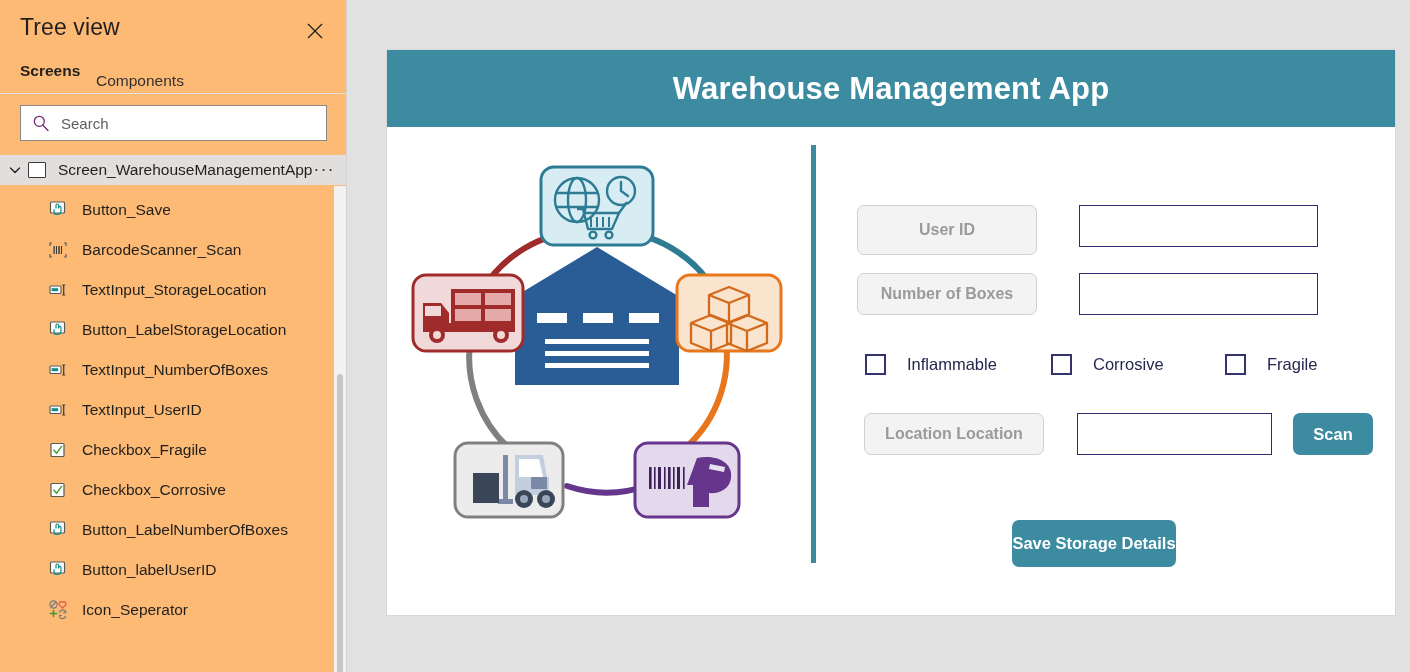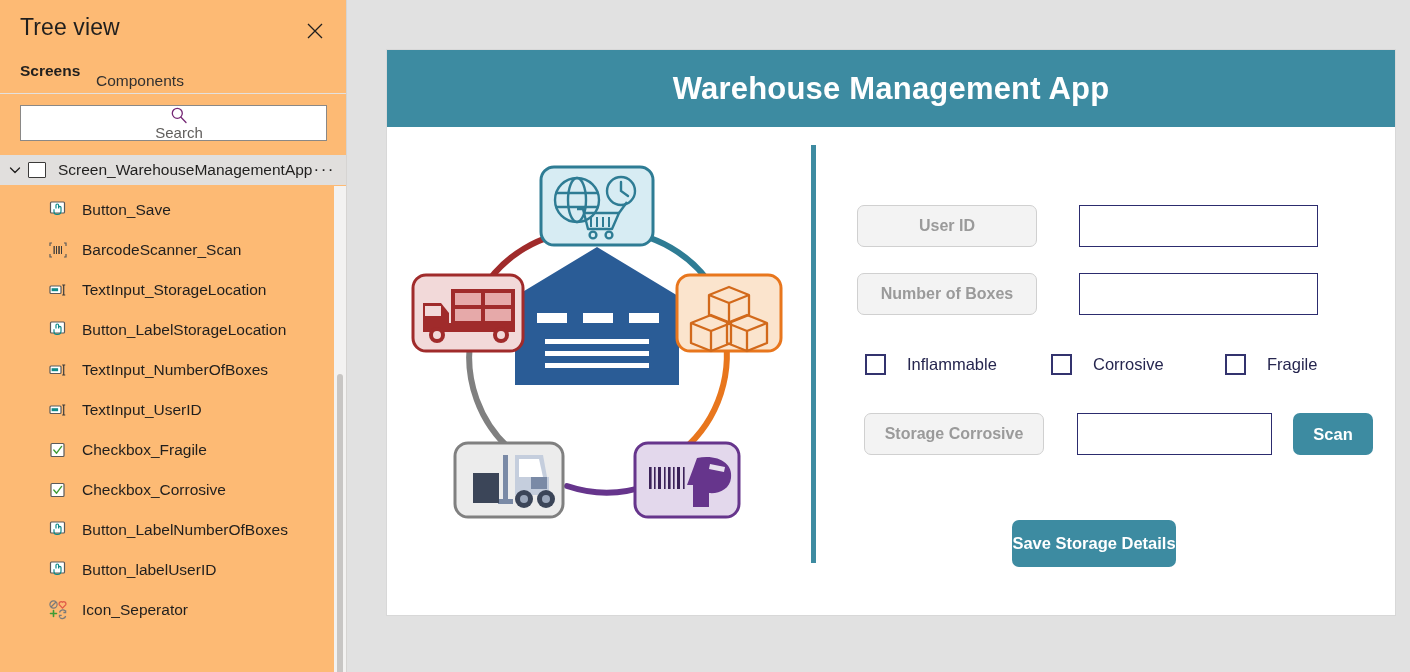--- a/index.html
+++ b/index.html
@@ -47,21 +47,21 @@
   .tv-tab.active{font-weight:700;border-bottom:2.5px solid #742774;}
   .tab-screens{left:20px;}
   .tab-components{left:96px;color:#323130;margin-top:10px;}
 
   .tv-searchwrap{
     position:absolute;top:105px;left:20px;
     width:307px;height:36px;
     background:#ffffff;
     border:1px solid #8a8886;
     box-sizing:border-box;
-    display:flex;align-items:center;flex-direction:column;
+    display:flex;align-items:center;
   }
   .search-icon{margin-left:11px;display:flex;align-items:center;}
   .search-text{
     margin-left:11px;font-size:15px;color:#605e5c;
   }
 
   
   .tv-root{
     position:absolute;top:155px;left:0;width:347px;height:30px;
     background:#e1dfdd;
@@ -448,40 +448,40 @@
             <circle cx="40" cy="180" r="4" fill="#f2d9d9"></circle>
             <circle cx="104" cy="180" r="8"></circle>
             <circle cx="104" cy="180" r="4" fill="#f2d9d9"></circle>
           </g>
         </g>
       </svg>
     </div>
 
     <div class="form">
 
-      <div class="lbl-btn" style="left:0;top:7px;width:180px;height:42px;">User ID</div>
+      <div class="lbl-btn" style="left:0;top:7px;width:180px;height:50px;">User ID</div>
       <div class="txt-in" style="left:222px;top:7px;width:239px;height:42px;"></div>
 
       <div class="lbl-btn" style="left:0;top:75px;width:180px;height:42px;">Number of Boxes</div>
       <div class="txt-in" style="left:222px;top:75px;width:239px;height:42px;"></div>
 
       <div class="cb-row" style="left:8px;top:156px;">
         <span class="cb-box"></span>
         <span class="cb-lbl">Inflammable</span>
       </div>
       <div class="cb-row" style="left:194px;top:156px;">
         <span class="cb-box"></span>
         <span class="cb-lbl">Corrosive</span>
       </div>
       <div class="cb-row" style="left:368px;top:156px;">
         <span class="cb-box"></span>
         <span class="cb-lbl">Fragile</span>
       </div>
 
-      <div class="lbl-btn" style="left:7px;top:215px;width:180px;height:42px;">Storage Corrosive</div>
+      <div class="lbl-btn" style="left:7px;top:215px;width:180px;height:42px;">Location Location</div>
       <div class="txt-in" style="left:220px;top:215px;width:195px;height:42px;"></div>
       <div class="teal-btn" style="left:436px;top:215px;width:80px;height:42px;">Scan</div>
 
       <div class="teal-btn" style="left:155px;top:322px;width:164px;height:47px;">Save Storage Details</div>
     </div>
 
   </div>
 </div>
 
 </body></html>

